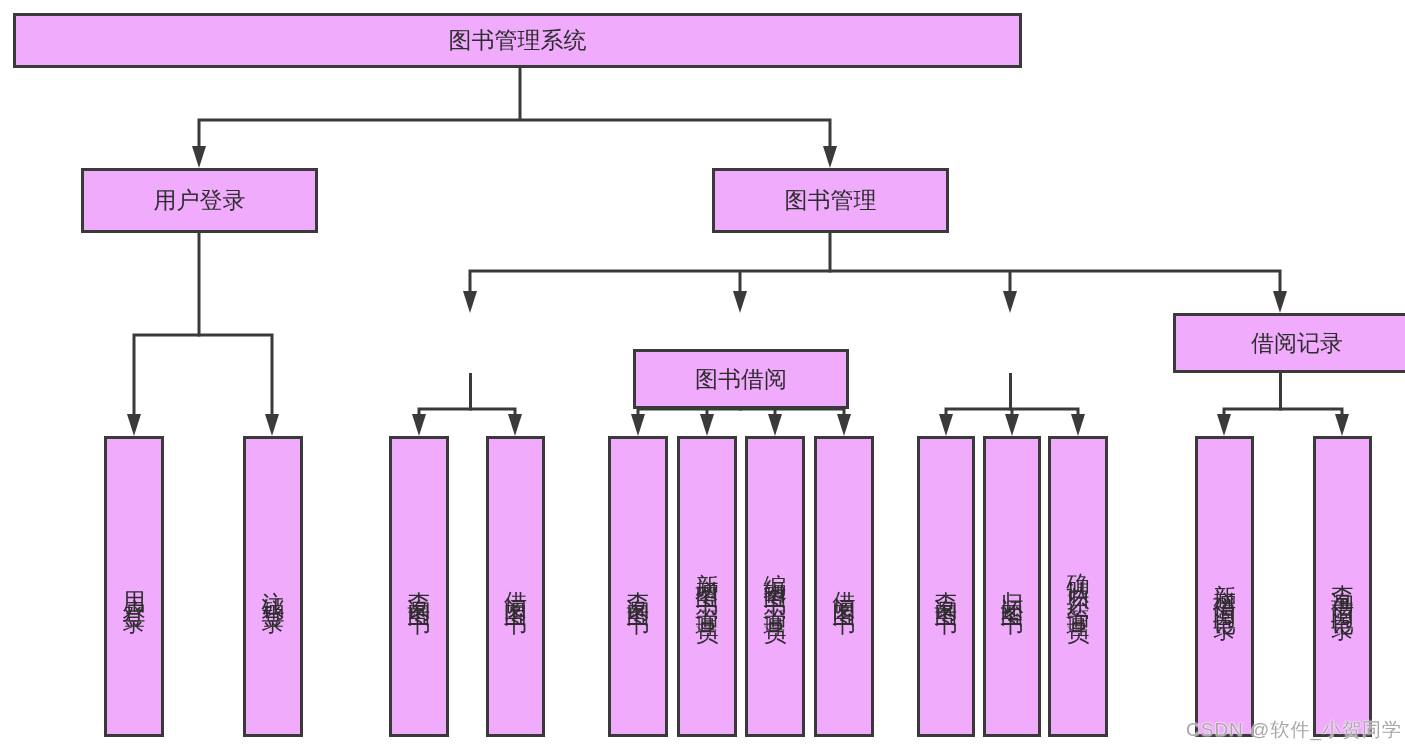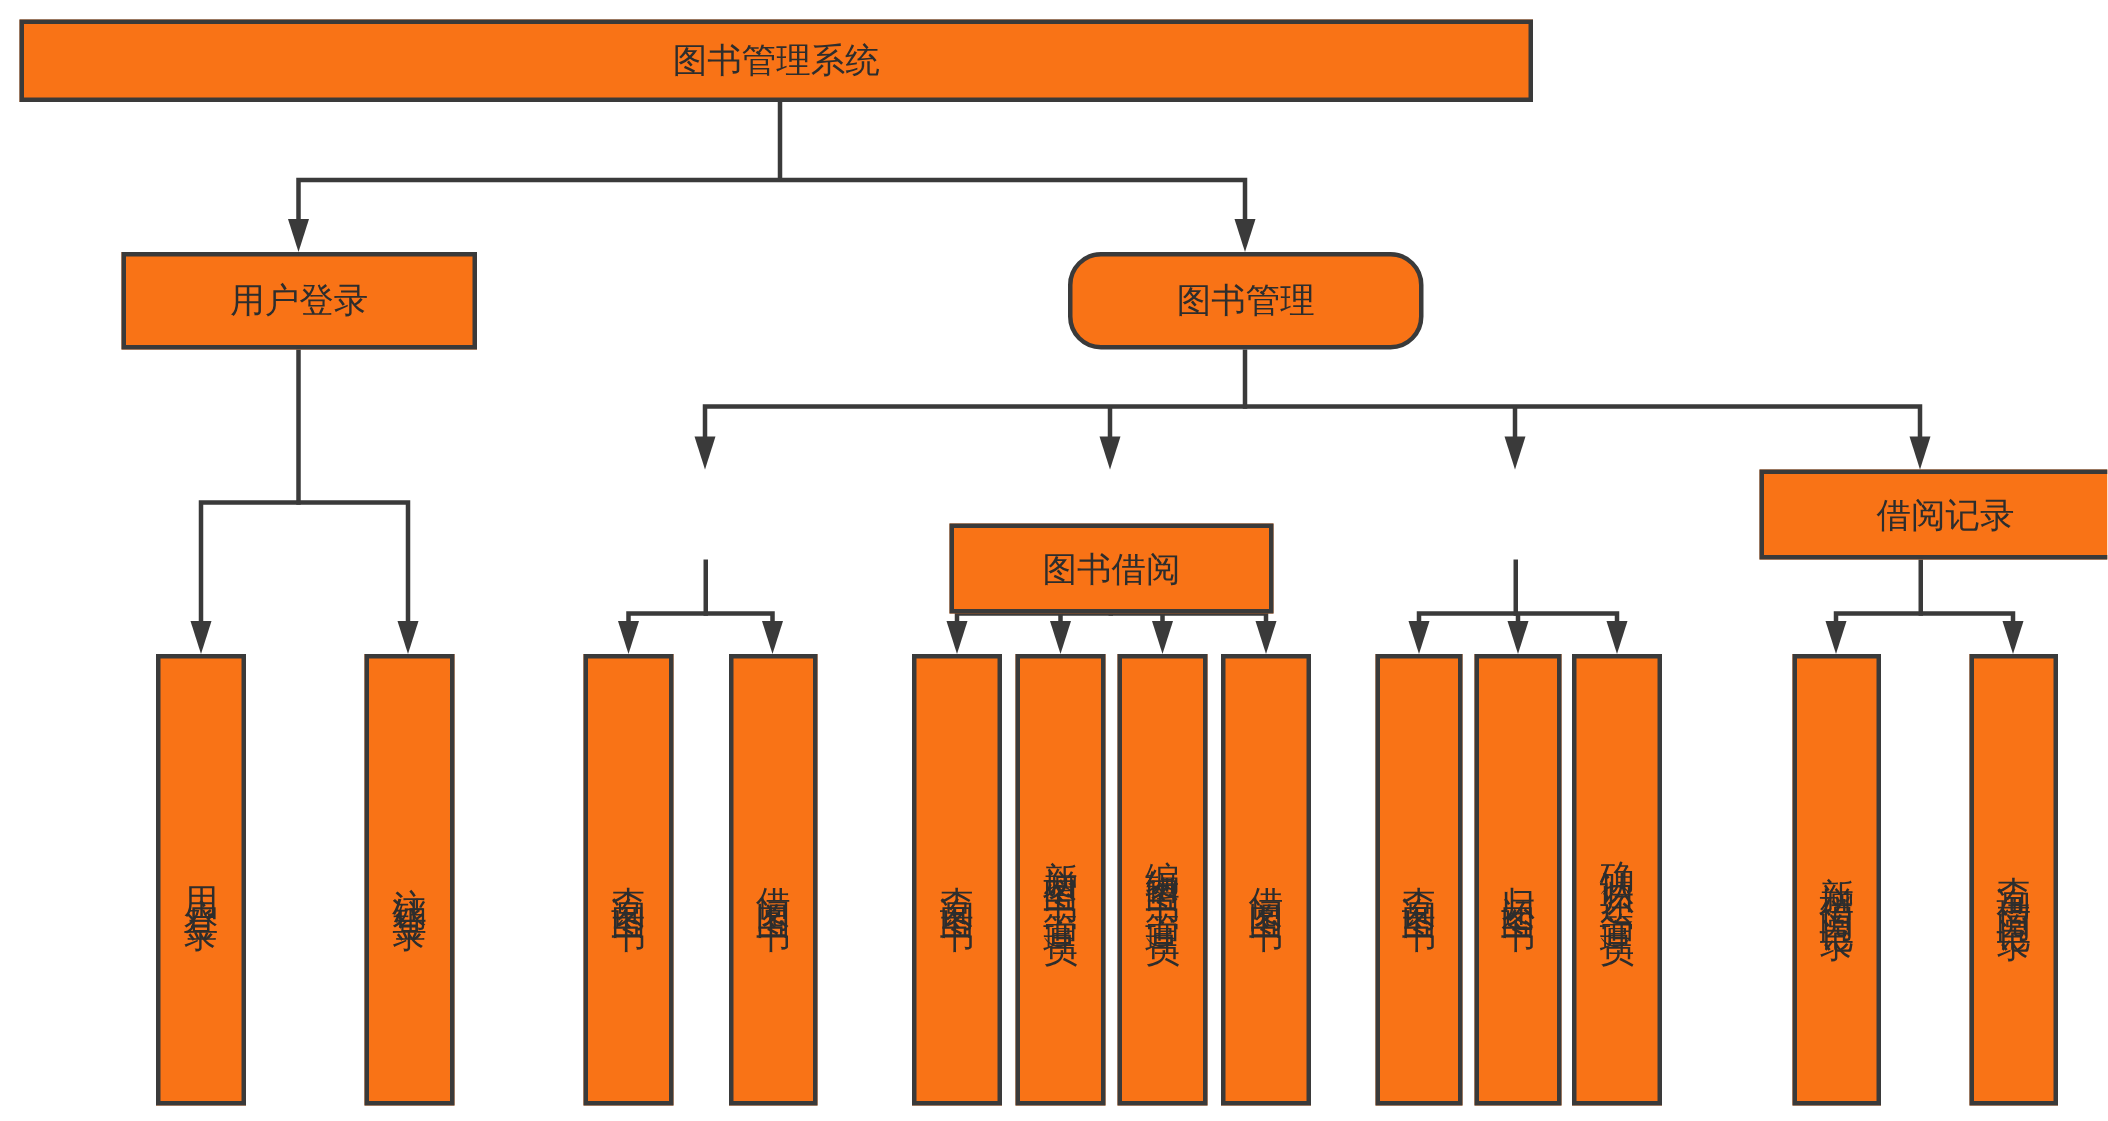--- a/index.html
+++ b/index.html
@@ -19,21 +19,21 @@
     position: absolute;
     left: 0;
     top: 0;
     width: 1405px;
     height: 747px;
     pointer-events: none;
   }
   .box {
     position: absolute;
     box-sizing: border-box;
-    background: #f97316;
+    background: #f0abfc;
     border: 3px solid #3a3a3a;
     color: #2d2d2d;
     display: flex;
     align-items: center;
     justify-content: center;
     font-size: 23px;
     line-height: 1;
     white-space: nowrap;
   }
   .leaf {
@@ -102,21 +102,21 @@
 
     <line x1="1280.5" y1="373" x2="1280.5" y2="410.5"></line>
     <polyline fill="none" points="1224,418 1224,409 1342,409 1342,418"></polyline>
     <polygon stroke="none" points="1217,414 1231,414 1224,436"></polygon>
     <polygon stroke="none" points="1335,414 1349,414 1342,436"></polygon>
   </svg>
 
   <div class="box" style="left:13px; top:13px; width:1009px; height:55px;">图书管理系统</div>
 
   <div class="box" style="left:81px; top:168px; width:237px; height:65px;">用户登录</div>
-  <div class="box" style="left:712px; top:168px; width:237px; height:65px;border-radius:22px;">图书管理</div>
+  <div class="box" style="left:712px; top:168px; width:237px; height:65px;">图书管理</div>
 
   <div class="box" style="left:633px; top:313px; width:216px; height:60px;margin-top:36px;">图书借阅</div>
   <div class="box" style="left:1173px; top:313px; width:248px; height:60px;">借阅记录</div>
 
   <div class="box leaf" style="left:104px; top:436px; width:60px; height:301px;">用户登录</div>
   <div class="box leaf" style="left:243px; top:436px; width:60px; height:301px;">注销登录</div>
 
   <div class="box leaf" style="left:389px; top:436px; width:60px; height:301px;">查询图书</div>
   <div class="box leaf" style="left:486px; top:436px; width:59px; height:301px;">借阅图书</div>
 
@@ -125,14 +125,15 @@
   <div class="box leaf" style="left:745px; top:436px; width:60px; height:301px;">编辑图书（管理员）</div>
   <div class="box leaf" style="left:814px; top:436px; width:60px; height:301px;">借阅图书</div>
 
   <div class="box leaf" style="left:917px; top:436px; width:58px; height:301px;">查询图书</div>
   <div class="box leaf" style="left:983px; top:436px; width:58px; height:301px;">归还图书</div>
   <div class="box leaf" style="left:1048px; top:436px; width:60px; height:301px;">确认归还（管理员）</div>
 
   <div class="box leaf" style="left:1195px; top:436px; width:59px; height:301px;">新增借阅记录</div>
   <div class="box leaf" style="left:1313px; top:436px; width:59px; height:301px;">查询借阅记录</div>
 
+  <div class="watermark">CSDN @软件_小贺同学</div>
 
 </div>
 
 </body></html>

